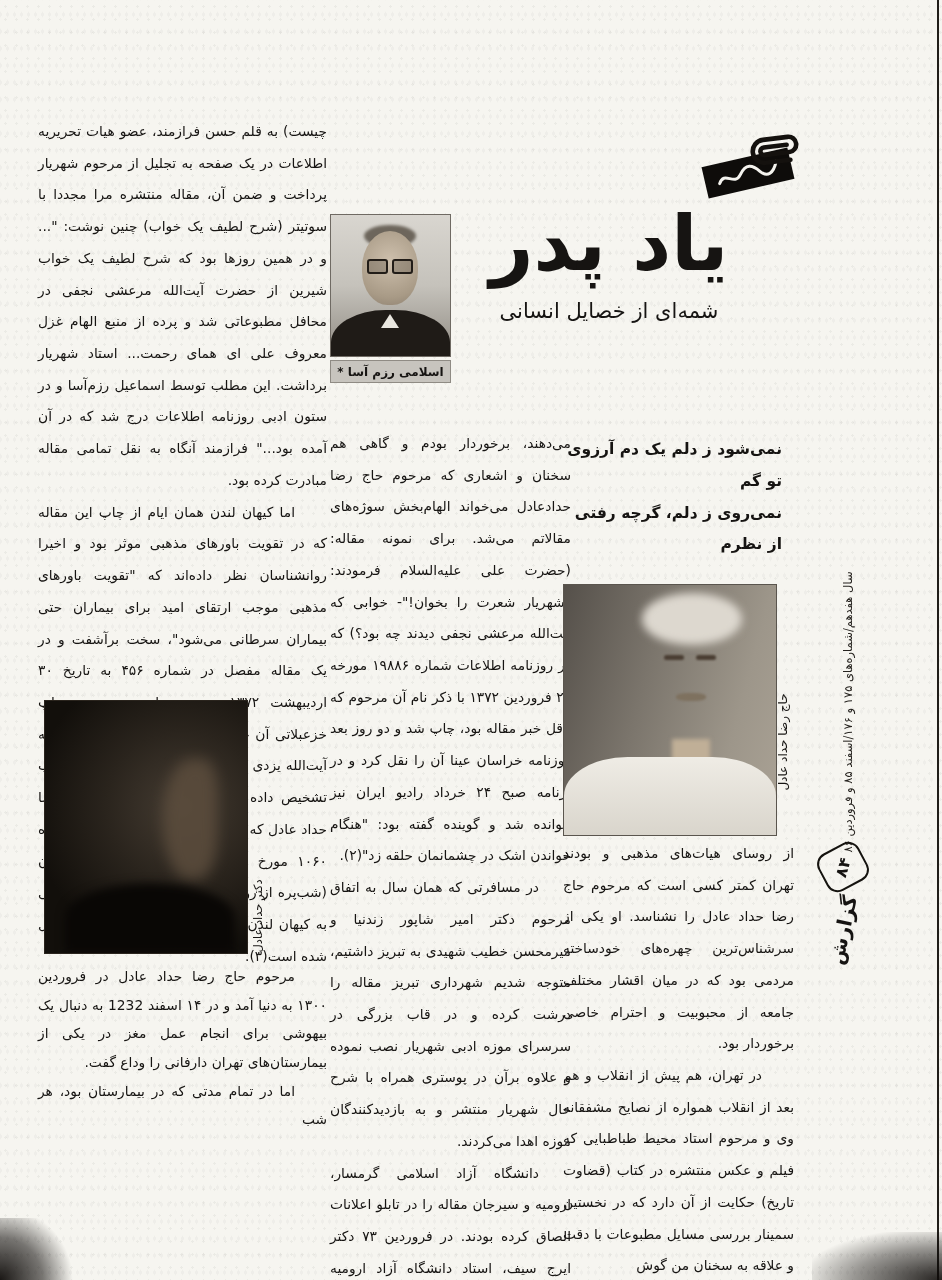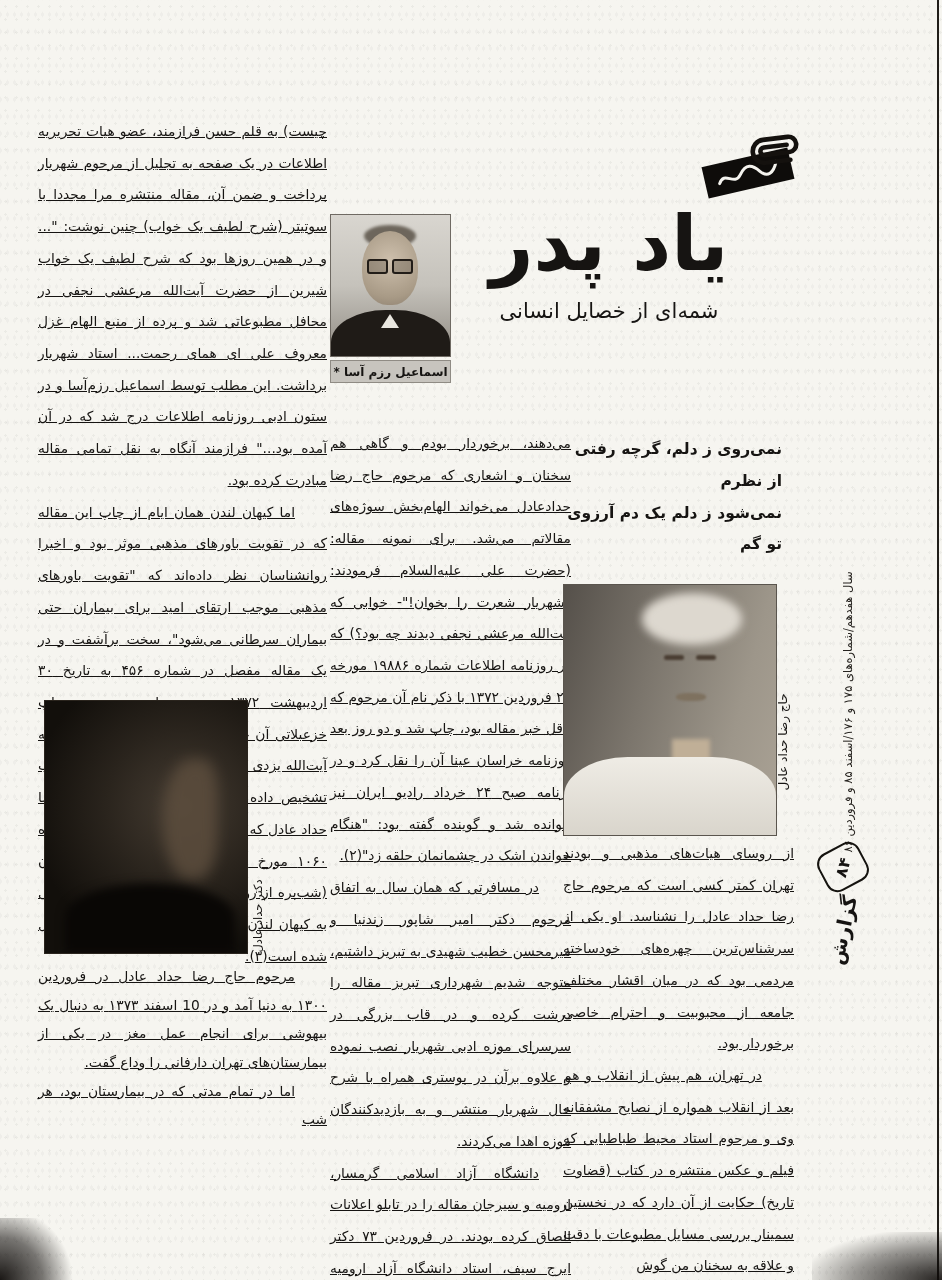--- a/index.html
+++ b/index.html
@@ -28,21 +28,21 @@
   .logo { left:690px; top:105px; width:170px; height:120px; }
   .logo-banner {
     position:absolute; left:14px; top:52px; width:88px; height:32px;
     background:#0e0c0a; transform:rotate(-13deg);
     display:flex; align-items:center; justify-content:center;
   }
   .paperclip { position:absolute; left:62px; top:2px; transform:rotate(38deg); }
 
   
   .bodycol { font-size:13.8px; line-height:2.3; text-align:justify; }
-  .bodycol p { margin:0;text-decoration:underline; }
+  .bodycol p { margin:0; }
   .bodycol p.indent { text-indent:32px; }
   .col-left-top   { left:38px;  top:116px; width:289px; }
   .col-left-bot   { left:38px;  top:962px; width:289px; line-height:2.08; }
   .col-mid        { left:330px; top:428px; width:241px; }
   .col-right      { left:563px; top:838px; width:231px; }
 
   .poem { left:563px; top:434px; width:219px; font-size:15.5px; font-weight:bold;
           line-height:2.05; text-align:right; }
 
   
@@ -133,37 +133,37 @@
   <div class="abs photo photo-top">
     <div class="pt-hair"></div>
     <div class="pt-head"></div>
     <div class="pt-glasses">
         <i></i>
         <i></i>
       </div>
     <div class="pt-suit"></div>
     <div class="pt-collar"></div>
   </div>
-  <div class="abs caption-bar">اسماعیل رزم آسا *</div>
+  <div class="abs caption-bar">اسلامی رزم آسا *</div>
 
   <div class="abs bodycol col-left-top">
     <p>چیست) به قلم حسن فرازمند، عضو هیات تحریریه اطلاعات در یک صفحه به تجلیل از مرحوم شهریار پرداخت و ضمن آن، مقاله منتشره مرا مجددا با سوتیتر (شرح لطیف یک خواب) چنین نوشت: "... و در همین روزها بود که شرح لطیف یک خواب شیرین از حضرت آیت‌الله مرعشی نجفی در محافل مطبوعاتی شد و پرده از منبع الهام غزل معروف علی ای همای رحمت... استاد شهریار برداشت. این مطلب توسط اسماعیل رزم‌آسا و در ستون ادبی روزنامه اطلاعات درج شد که در آن آمده بود..." فرازمند آنگاه به نقل تمامی مقاله مبادرت کرده بود.</p>
     <p class="indent">اما کیهان لندن همان ایام از چاپ این مقاله که در تقویت باورهای مذهبی موثر بود و اخیرا روانشناسان نظر داده‌اند که "تقویت باورهای مذهبی موجب ارتقای امید برای بیماران حتی بیماران سرطانی می‌شود"، سخت برآشفت و در یک مقاله مفصل در شماره ۴۵۶ به تاریخ ۳۰ اردیبهشت ۱۳۷۲ به بنده تاخت و ضمن چاپ خزعبلاتی آن خواب را دروغ دانست. من به توصیه آیت‌الله یزدی که طی نامه‌ای پاسخ دادن را مناسب تشخیص داده بودند و نیز تاکید مرحوم حاج رضا حداد عادل که سوژه مقاله از ایشان بود، در شماره ۱۰۶۰ مورخ ۱۷ آذر ۷۲ کیهان هوایی با عنوان (شب‌پره از رونق بازار آفتاب نکاهد) پاسخ مفصلی به کیهان لندن دادم که در کتاب قضاوت تاریخ نقل شده است(۳).</p>
   </div>
 
   <div class="abs bodycol col-mid">
     <p>می‌دهند، برخوردار بودم و گاهی هم سخنان و اشعاری که مرحوم حاج رضا حدادعادل می‌خواند الهام‌بخش سوژه‌های مقالاتم می‌شد. برای نمونه مقاله: (حضرت علی علیه‌السلام فرمودند: "شهریار شعرت را بخوان!"- خوابی که آیت‌الله مرعشی نجفی دیدند چه بود؟) که در روزنامه اطلاعات شماره ۱۹۸۸۶ مورخه ۲۹ فروردین ۱۳۷۲ با ذکر نام آن مرحوم که ناقل خبر مقاله بود، چاپ شد و دو روز بعد روزنامه خراسان عینا آن را نقل کرد و در برنامه صبح ۲۴ خرداد رادیو ایران نیز خوانده شد و گوینده گفته بود: "هنگام خواندن اشک در چشمانمان حلقه زد"(۲).</p>
     <p class="indent">در مسافرتی که همان سال به اتفاق مرحوم دکتر امیر شاپور زندنیا و میرمحسن خطیب شهیدی به تبریز داشتیم، متوجه شدیم شهرداری تبریز مقاله را درشت کرده و در قاب بزرگی در سرسرای موزه ادبی شهریار نصب نموده و علاوه برآن در پوستری همراه با شرح حال شهریار منتشر و به بازدیدکنندگان موزه اهدا می‌کردند.</p>
     <p class="indent">دانشگاه آزاد اسلامی گرمسار، ارومیه و سیرجان مقاله را در تابلو اعلانات الصاق کرده بودند. در فروردین ۷۳ دکتر ایرج سیف، استاد دانشگاه آزاد ارومیه اطلاع داد که دانشگاه مذکور مقاله را که با نام مولا حضرت علی علیه‌السلام متبرک است، تکثیر و همراه با کارت تبریک نوروزی به عنوان هدیه برای استادان، دبیران، معلمان، فرهنگیان و شخصیت‌های استان ارسال داشته‌اند.</p>
 
   </div>
 
   <div class="abs poem">
+    <div>نمی‌شود ز دلم  یک دم آرزوی تو گم</div>
     <div>نمی‌روی ز دلم، گرچه رفتی از نظرم</div>
-    <div>نمی‌شود ز دلم  یک دم آرزوی تو گم</div>
   </div>
 
   <div class="abs photo photo-main">
     <div class="pm-hair"></div>
     <div class="pm-face"></div>
     <div class="pm-brow1"></div>
     <div class="pm-brow2"></div>
     <div class="pm-must"></div>
     <div class="pm-neck"></div>
     <div class="pm-shirt"></div>
@@ -175,21 +175,21 @@
     <p class="indent">در تهران، هم پیش از انقلاب و هم بعد از انقلاب همواره از نصایح مشفقانه وی و مرحوم استاد محیط طباطبایی که فیلم و عکس منتشره در کتاب (قضاوت تاریخ) حکایت از آن دارد که در نخستین سمینار بررسی مسایل مطبوعات با دقت و علاقه به سخنان من گوش</p>
   </div>
 
   <div class="abs photo photo-left">
     <div class="pl-profile"></div>
     <div class="pl-shoulder"></div>
   </div>
   <div class="abs vtext caption-left">دکتر حداد عادل</div>
 
   <div class="abs bodycol col-left-bot">
-    <p class="indent">مرحوم حاج رضا حداد عادل در فروردین ۱۳۰۰ به دنیا آمد و در 10 اسفند ۱۳۷۳ به دنبال یک بیهوشی برای انجام عمل مغز در یکی از بیمارستان‌های تهران دارفانی را وداع گفت.</p>
+    <p class="indent">مرحوم حاج رضا حداد عادل در فروردین ۱۳۰۰ به دنیا آمد و در ۱۴ اسفند 1232 به دنبال یک بیهوشی برای انجام عمل مغز در یکی از بیمارستان‌های تهران دارفانی را وداع گفت.</p>
     <p class="indent">اما در تمام مدتی که در بیمارستان بود، هر شب</p>
   </div>
 
   <div class="abs vtext issue-info">سال هفدهم/شماره‌های ۱۷۵ و ۱۷۶/اسفند ۸۵ و فروردین ۸۶</div>
   <div class="abs pagenum-box">
     <span>۸۴</span>
   </div>
   <div class="abs vtext section-label">گزارش</div>
 
   <div class="abs edge-line"></div>

